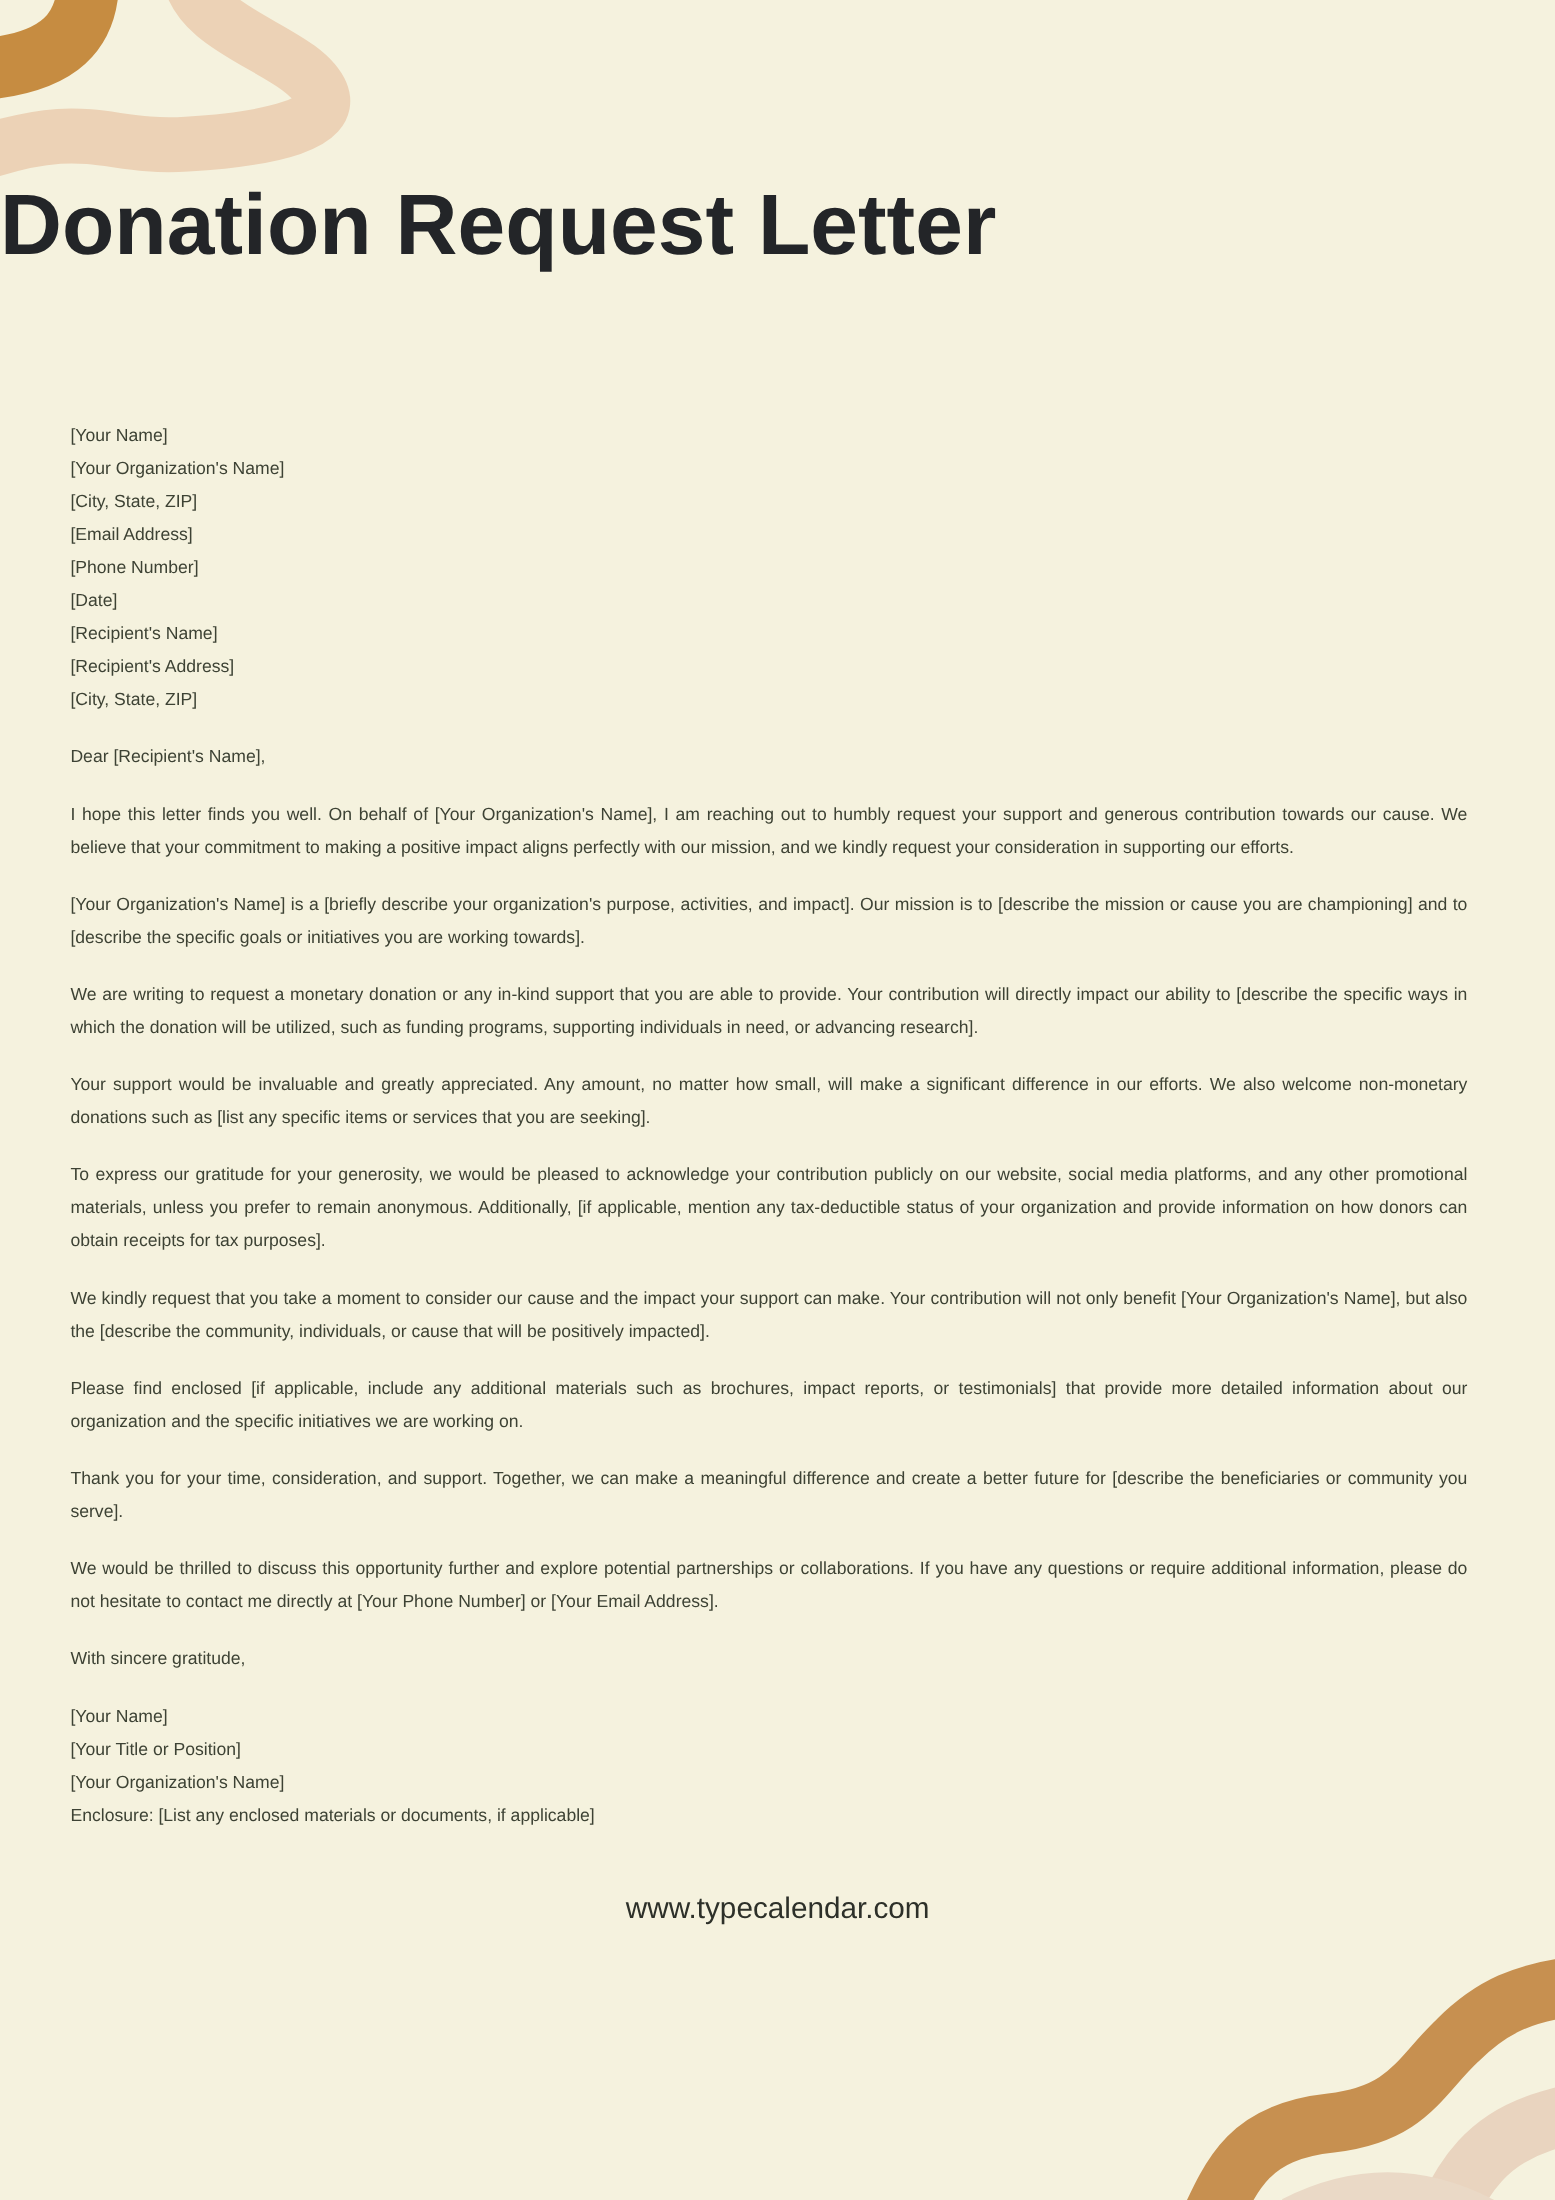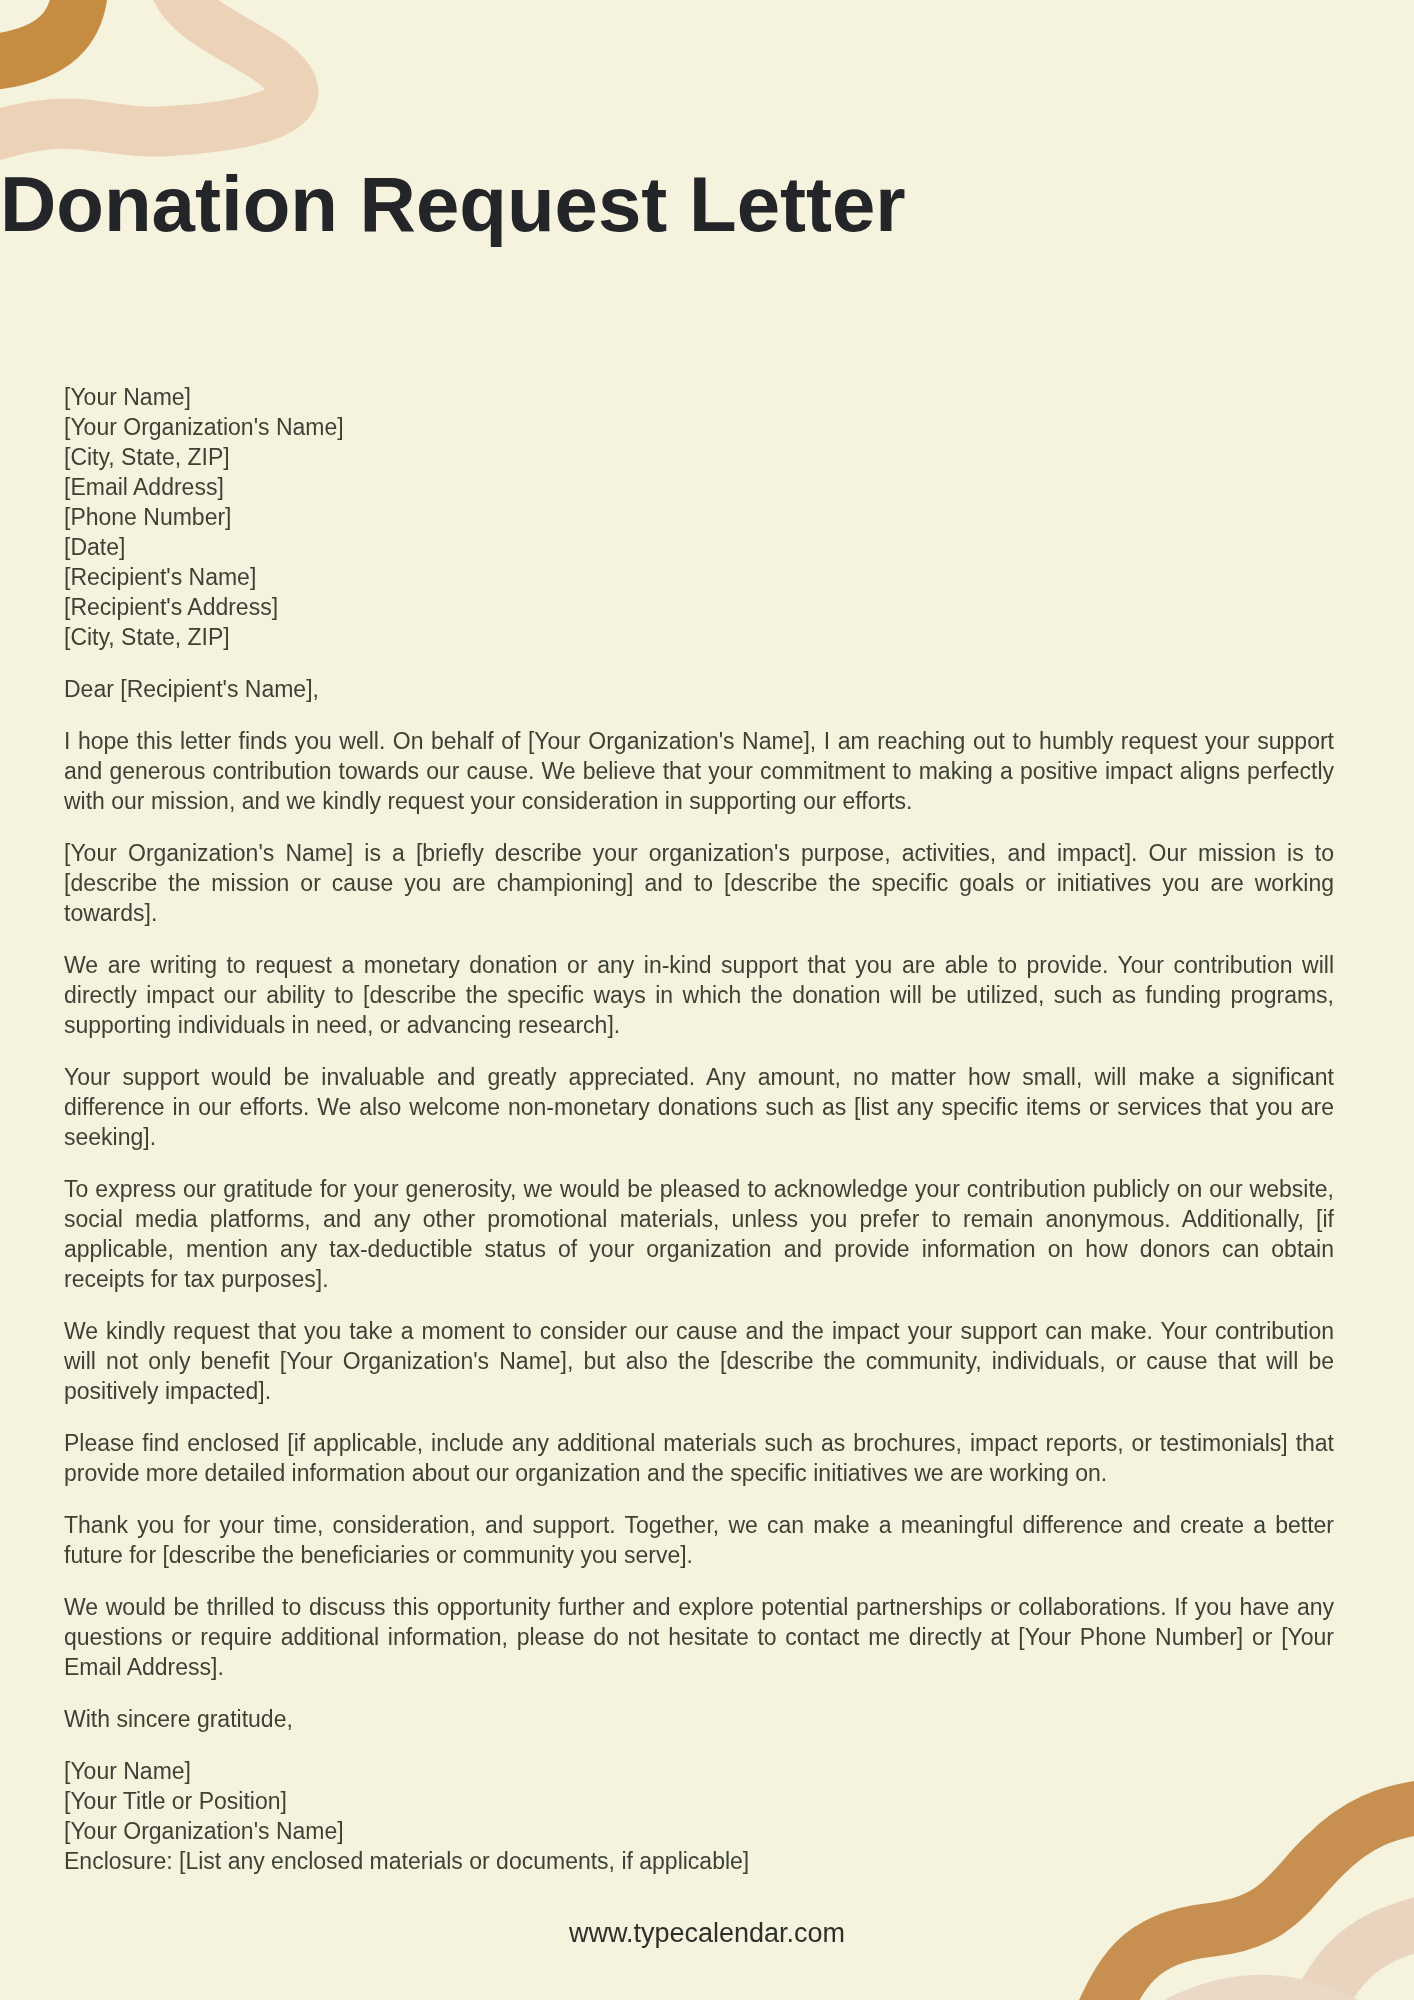--- a/index.html
+++ b/index.html
@@ -29,35 +29,35 @@
     text-align: left;
     font-size: 78px;
     line-height: 80px;
     font-weight: 700;
     letter-spacing: 0px;
     color: #232528;
   }
   .letter {
     margin: 138px 80px 0 64px;
     color: #3d4234;
-    font-size: 23px;
+    font-size: 16px;
     line-height: 30px;
   }
   .addr-line { line-height: 30px; }
   .sender-block { margin: 0 0 22px 0; }
   .greeting { margin: 0 0 22px 0; }
   .para {
     margin: 0 0 22px 0;
     text-align: justify;
     text-align-last: left;
   }
   .closing { margin: 0 0 22px 0; }
   .signature-block { margin: 0; }
   .footer {
-    margin-top: 40px;
+    margin-top: 52px;
     text-align: center;
     font-size: 27px;
     line-height: 34px;
     font-weight: 500;
     color: #2d3029;
   }
 </style>
 </head>
 <body>
 

